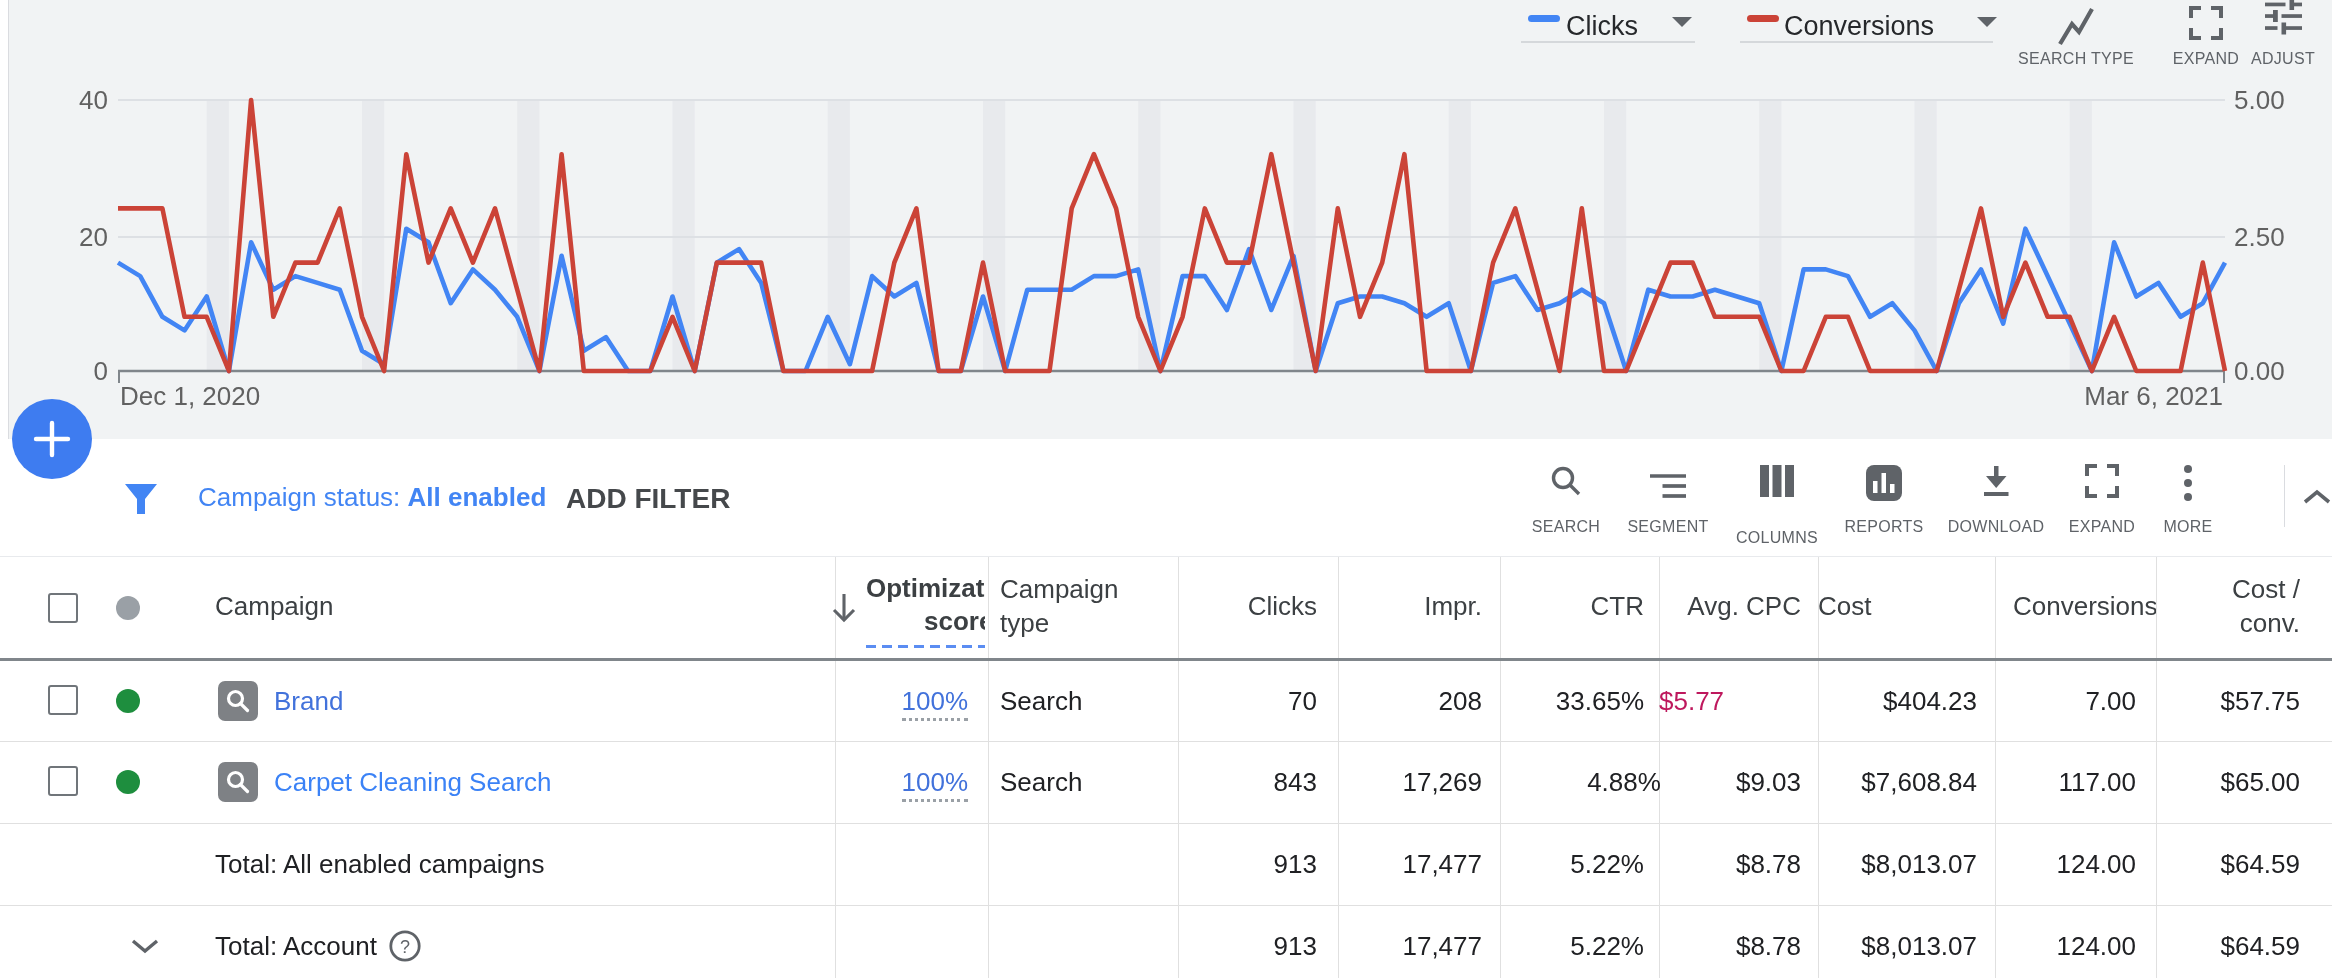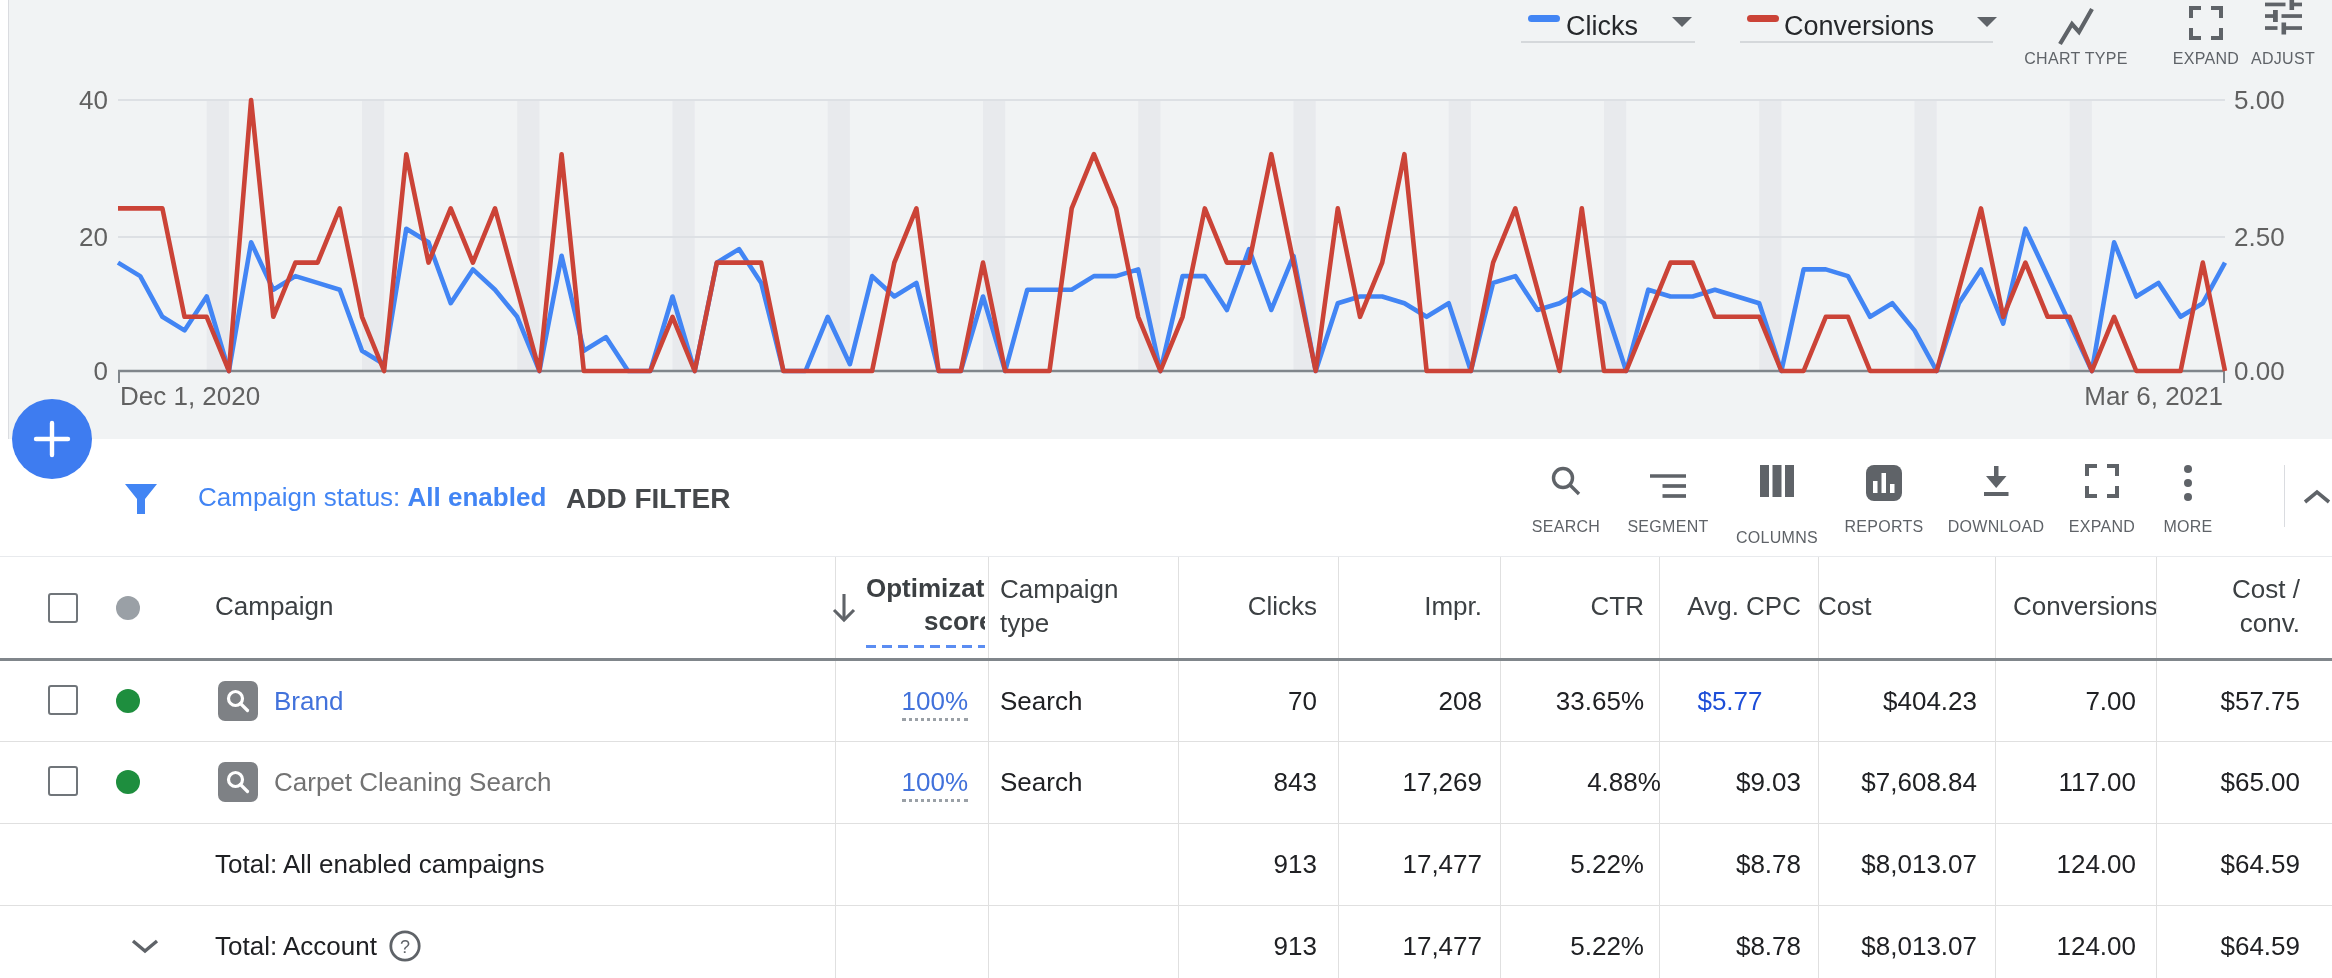--- a/index.html
+++ b/index.html
@@ -51,21 +51,21 @@
 <div style="position:absolute;left:1740px;top:0;width:253px;height:43px;border-bottom:2px solid #d5d8db">
   <div style="position:absolute;left:7px;top:15px;width:32px;height:7px;border-radius:3.5px;background:#cb4337"></div>
   <div style="position:absolute;left:44px;top:11px;font-size:27px;color:#26282b">Conversions</div>
   <div style="position:absolute;left:236px;top:14px"><svg width="22" height="12" viewBox="0 0 22 12">
             <polygon points="1,1 21,1 11,11" fill="#5f6368"></polygon>
           </svg></div>
 </div>
 <div style="position:absolute;left:2058px;top:4px"><svg width="36" height="44" viewBox="0 0 36 44">
           <polyline points="2,40 14,20 21,28 34,5" fill="none" stroke="#5f6368" stroke-width="4.2"></polyline>
         </svg></div>
-      <div class="tlab" style="left:1996px;top:50px;color:#5f6368">CHART TYPE</div>
+      <div class="tlab" style="left:1996px;top:50px;color:#5f6368">SEARCH TYPE</div>
       <div style="position:absolute;left:2189px;top:6px"><svg width="34" height="34" viewBox="0 0 34 34">
           <path d="M2 12 V2 H12" fill="none" stroke="#5f6368" stroke-width="4"></path>
           <path d="M22 2 H32 V12" fill="none" stroke="#5f6368" stroke-width="4"></path>
           <path d="M32 22 V32 H22" fill="none" stroke="#5f6368" stroke-width="4"></path>
           <path d="M12 32 H2 V22" fill="none" stroke="#5f6368" stroke-width="4"></path>
         </svg></div>
       <div class="tlab" style="left:2126px;top:50px;color:#5f6368">EXPAND</div>
       <div style="position:absolute;left:2265px;top:0px"><svg width="37" height="35" viewBox="0 0 37 35">
 <rect x="0" y="2.6" width="20.5" height="3.7" fill="#5f6368"></rect>
           <rect x="24.5" y="0" width="4.6" height="10" fill="#5f6368"></rect>
@@ -182,33 +182,33 @@
         <rect width="40" height="40" rx="7" fill="#7e8185"></rect>
         <circle cx="17.5" cy="17.5" r="7" fill="none" stroke="#fff" stroke-width="3.2"></circle>
         <line x1="22.5" y1="22.5" x2="29.5" y2="29.5" stroke="#fff" stroke-width="3.2" stroke-linecap="round"></line>
       </svg></div>
     <div style="position:absolute;left:274px;top:661px;height:80px;line-height:80px;font-size:26px;color:#4272db">Brand</div>
     <div style="position:absolute;left:896px;top:661px;width:72px;height:80px;line-height:80px;text-align:right;font-size:26px;color:#4272db"><span style="border-bottom:3px dotted #9aa0a6;padding-bottom:2px">100%</span></div>
     <div style="position:absolute;left:1000px;top:661px;height:80px;line-height:80px;font-size:26px;color:#202124">Search</div>
     <div style="position:absolute;left:1178px;top:661px;width:139px;height:80px;line-height:80px;text-align:right;font-size:26px;color:#202124">70</div>
     <div style="position:absolute;left:1338px;top:661px;width:144px;height:80px;line-height:80px;text-align:right;font-size:26px;color:#202124">208</div>
     <div style="position:absolute;left:1500px;top:661px;width:144px;height:80px;line-height:80px;text-align:right;font-size:26px;color:#202124">33.65%</div>
-    <div style="position:absolute;left:1659px;top:661px;width:142px;height:80px;line-height:80px;text-align:center;font-size:26px;color:#1d4ed8">$5.77</div>
+    <div style="position:absolute;left:1659px;top:661px;width:142px;height:80px;line-height:80px;text-align:left;font-size:26px;color:#be185d">$5.77</div>
     <div style="position:absolute;left:1818px;top:661px;width:159px;height:80px;line-height:80px;text-align:right;font-size:26px;color:#202124">$404.23</div>
     <div style="position:absolute;left:1995px;top:661px;width:141px;height:80px;line-height:80px;text-align:right;font-size:26px;color:#202124">7.00</div>
     <div style="position:absolute;left:2156px;top:661px;width:144px;height:80px;line-height:80px;text-align:right;font-size:26px;color:#202124">$57.75</div>
     <div style="position:absolute;left:0;top:823px;width:2332px;height:1px;background:#e0e0e0"></div>
     <div class="cb" style="left:48px;top:766px"></div>
     <div style="position:absolute;left:116px;top:770px;width:24px;height:24px;border-radius:50%;background:#1e8e3e"></div>
     <div style="position:absolute;left:218px;top:762px"><svg width="40" height="40" viewBox="0 0 40 40">
         <rect width="40" height="40" rx="7" fill="#7e8185"></rect>
         <circle cx="17.5" cy="17.5" r="7" fill="none" stroke="#fff" stroke-width="3.2"></circle>
         <line x1="22.5" y1="22.5" x2="29.5" y2="29.5" stroke="#fff" stroke-width="3.2" stroke-linecap="round"></line>
       </svg></div>
-    <div style="position:absolute;left:274px;top:741px;height:82px;line-height:82px;font-size:26px;color:#737373">Carpet Cleaning Search</div>
+    <div style="position:absolute;left:274px;top:741px;height:82px;line-height:82px;font-size:26px;color:#3b82f6">Carpet Cleaning Search</div>
     <div style="position:absolute;left:896px;top:741px;width:72px;height:82px;line-height:82px;text-align:right;font-size:26px;color:#4272db"><span style="border-bottom:3px dotted #9aa0a6;padding-bottom:2px">100%</span></div>
     <div style="position:absolute;left:1000px;top:741px;height:82px;line-height:82px;font-size:26px;color:#202124">Search</div>
     <div style="position:absolute;left:1178px;top:741px;width:139px;height:82px;line-height:82px;text-align:right;font-size:26px;color:#202124">843</div>
     <div style="position:absolute;left:1338px;top:741px;width:144px;height:82px;line-height:82px;text-align:right;font-size:26px;color:#202124">17,269</div>
     <div style="position:absolute;left:1552px;top:741px;width:144px;height:82px;line-height:82px;text-align:center;font-size:26px;color:#202124">4.88%</div>
     <div style="position:absolute;left:1659px;top:741px;width:142px;height:82px;line-height:82px;text-align:right;font-size:26px;color:#202124">$9.03</div>
     <div style="position:absolute;left:1818px;top:741px;width:159px;height:82px;line-height:82px;text-align:right;font-size:26px;color:#202124">$7,608.84</div>
     <div style="position:absolute;left:1995px;top:741px;width:141px;height:82px;line-height:82px;text-align:right;font-size:26px;color:#202124">117.00</div>
     <div style="position:absolute;left:2156px;top:741px;width:144px;height:82px;line-height:82px;text-align:right;font-size:26px;color:#202124">$65.00</div>
     <div style="position:absolute;left:0;top:905px;width:2332px;height:1px;background:#e0e0e0"></div>

